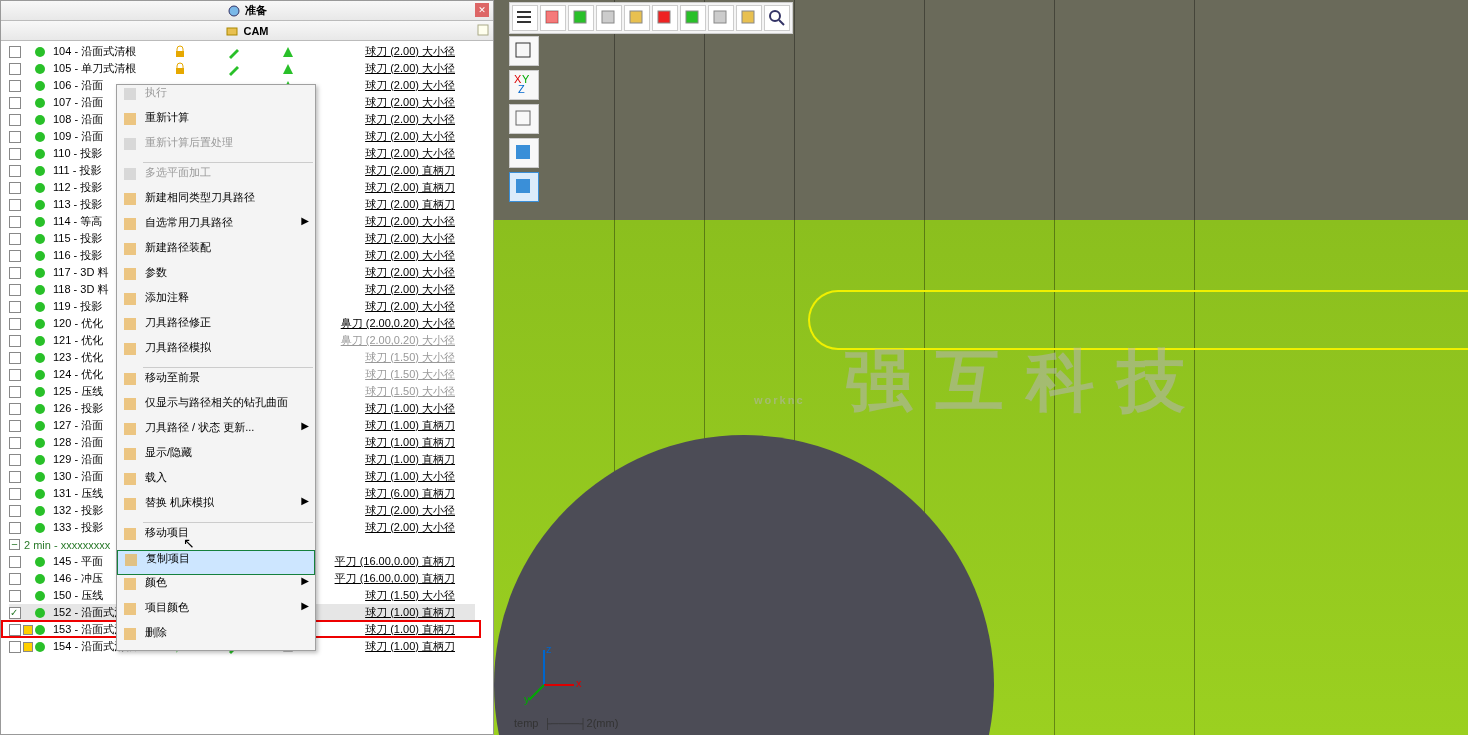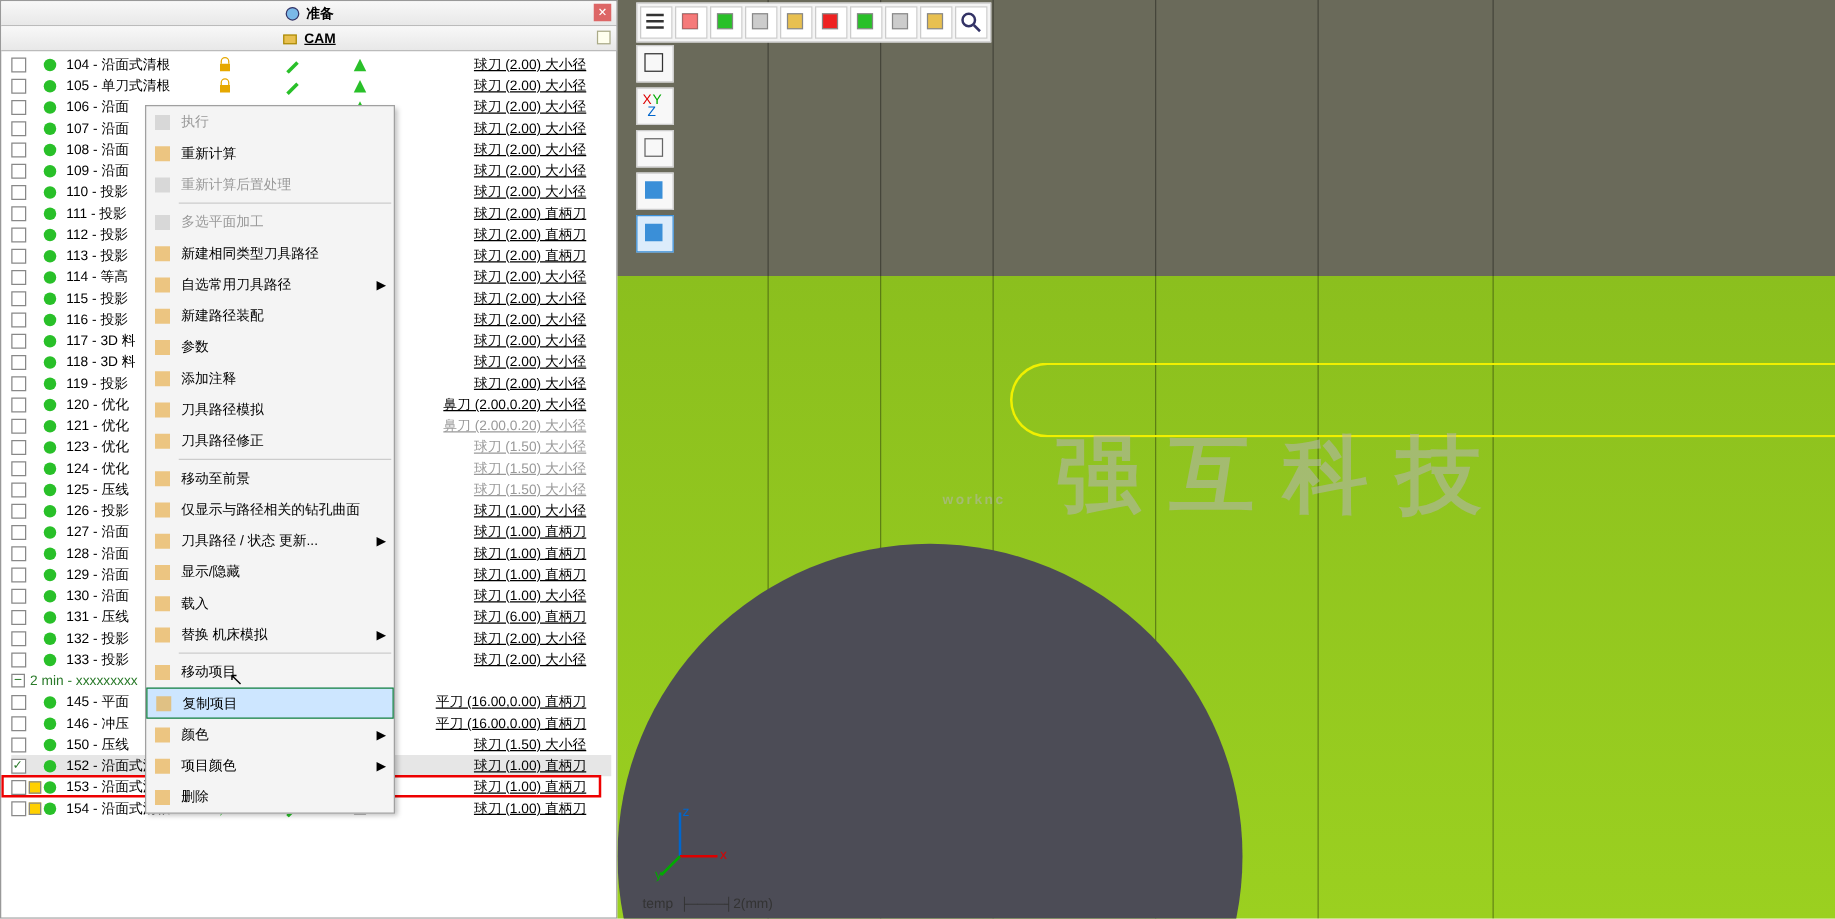--- a/index.html
+++ b/index.html
@@ -4,38 +4,38 @@
 <style>
 * { margin: 0; padding: 0; box-sizing: border-box; font-family: "Microsoft YaHei", sans-serif; font-size: 11px; }
 body { width: 1468px; height: 735px; display: flex; background: #fff; overflow: hidden; }
 
 
 .left-panel { width: 494px; height: 100%; border: 1px solid #999; background: #fff; display: flex; flex-direction: column; position: relative; }
 .panel-title { height: 20px; background: linear-gradient(#f8f8f8,#e8e8e8); border-bottom: 1px solid #bbb; display: flex; align-items: center; justify-content: center; position: relative; }
 .panel-title .close { position: absolute; right: 4px; top: 2px; width: 14px; height: 14px; background: #d66; color: #fff; font-size: 9px; line-height: 14px; text-align: center; }
 .panel-sub { height: 20px; background: linear-gradient(#f8f8f8,#e8e8e8); border-bottom: 1px solid #bbb; display: flex; align-items: center; justify-content: center; position: relative; }
 .panel-sub .note { position: absolute; right: 4px; top: 3px; width: 12px; height: 12px; }
-.tree { flex: 1; overflow: hidden; padding: 2px 4px 0 8px; position: relative; }
+.tree { flex: 1; overflow: hidden; padding: 2px 18px 0 8px; position: relative; }
 .row { height: 17px; display: flex; align-items: center; white-space: nowrap; }
 .row.selected { background: #e6e6e6; }
 .row .cb { width: 12px; height: 12px; border: 1px solid #888; background: #fff; margin-right: 2px; }
 .row .cb.checked::after { content: '✓'; color: #2a7a2a; font-size: 10px; line-height: 10px; display: block; }
 .row .sq { width: 10px; height: 10px; margin-right: 2px; }
 .row .sq.yellow { background: #ffd000; border: 1px solid #888; }
 .row .dot { width: 10px; height: 10px; border-radius: 50%; background: #29c029; margin-right: 8px; }
 .row .label { width: 120px; overflow: hidden; }
 .row .ic { width: 14px; height: 14px; margin-right: 40px; }
 .row .spec { margin-left: auto; margin-right: 20px; text-decoration: underline; }
 .group-row { height: 17px; display: flex; align-items: center; color: #2a7a2a; padding-left: 0; }
 .group-row .minus { width: 11px; height: 11px; border: 1px solid #888; text-align: center; line-height: 8px; font-size: 11px; margin-right: 4px; }
 .red-box { position: absolute; border: 2px solid #e00; pointer-events: none; }
 
 
 .ctx { position: absolute; left: 115px; top: 83px; width: 200px; background: #f4f4f4; border: 1px solid #a0a0a0; box-shadow: 2px 2px 4px rgba(0,0,0,0.25); z-index: 10; }
-.ctx .mi { height: 25px; display: flex; align-items: center; padding-left: 4px; position: relative; }
+.ctx .mi { height: 25px; display: flex; align-items: flex-start; padding-left: 4px; position: relative; }
 .ctx .mi.disabled { color: #999; }
 .ctx .mi.hover { background: #cde6ff; border: 1px solid #15803d; }
 .ctx .mi .micon { width: 18px; height: 18px; margin-right: 6px; }
 .ctx .mi .arrow { position: absolute; right: 6px; font-size: 10px; }
 .ctx .sep { height: 1px; background: #ccc; margin: 2px 2px 2px 26px; }
 .cursor { position: absolute; left: 182px; top: 534px; z-index: 20; font-size: 14px; }
 
 
 .right { flex: 1; position: relative; background: linear-gradient(180deg,#6a6a5a 0%, #6a6a5a 30%, #8bbf1e 30%, #9bd020 100%); overflow: hidden; }
 .right .surface { position: absolute; inset: 0; }
@@ -65,21 +65,21 @@
         </svg>
       <b>准备</b>
     </span>
     <span class="close">✕</span>
   </div>
   <div class="panel-sub">
     <span style="display:inline-flex;align-items:center;gap:4px;">
       <svg class="icon" style="width:14px;height:14px">
           <rect x="2" y="4" width="10" height="7" fill="#e8c050" stroke="#a80"></rect>
         </svg>
-      <b style="text-decoration:underline">CAM</b>
+      <b style="">CAM</b>
     </span>
     <svg class="note icon">
         <rect x="1" y="1" width="10" height="10" fill="#ffe" stroke="#aa8"></rect>
       </svg>
   </div>
 
   <div class="tree" id="tree">
 
     <div class="row">
         <span class="cb"></span>
@@ -585,27 +585,27 @@
       <div class="mi">
         <span class="micon"><svg class="icon" viewBox="0 0 18 18">
             <rect x="3" y="3" width="12" height="12" fill="#e8b050" opacity="0.7"></rect>
           </svg></span>
         <span>添加注释</span>
       </div>
       <div class="mi">
         <span class="micon"><svg class="icon" viewBox="0 0 18 18">
             <rect x="3" y="3" width="12" height="12" fill="#e8b050" opacity="0.7"></rect>
           </svg></span>
+        <span>刀具路径修正</span>
+      </div>
+      <div class="mi">
+        <span class="micon"><svg class="icon" viewBox="0 0 18 18">
+            <rect x="3" y="3" width="12" height="12" fill="#e8b050" opacity="0.7"></rect>
+          </svg></span>
         <span>刀具路径模拟</span>
-      </div>
-      <div class="mi">
-        <span class="micon"><svg class="icon" viewBox="0 0 18 18">
-            <rect x="3" y="3" width="12" height="12" fill="#e8b050" opacity="0.7"></rect>
-          </svg></span>
-        <span>刀具路径修正</span>
       </div>
       <div class="sep"></div>
       <div class="mi">
         <span class="micon"><svg class="icon" viewBox="0 0 18 18">
             <rect x="3" y="3" width="12" height="12" fill="#e8b050" opacity="0.7"></rect>
           </svg></span>
         <span>移动至前景</span>
       </div>
       <div class="mi">
         <span class="micon"><svg class="icon" viewBox="0 0 18 18">

